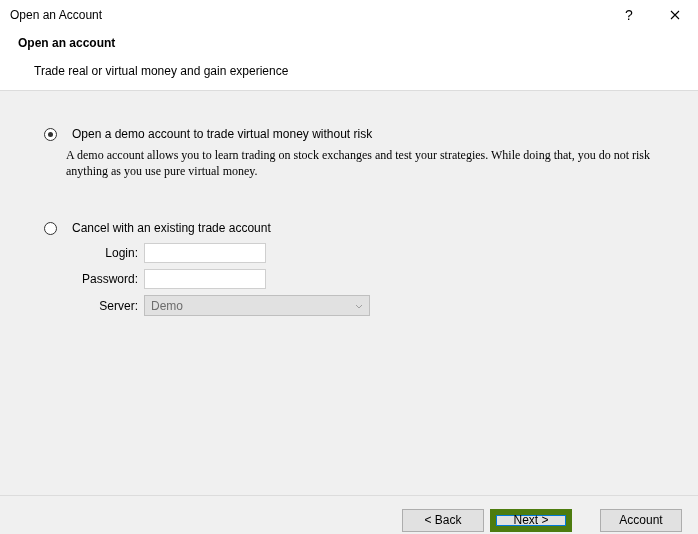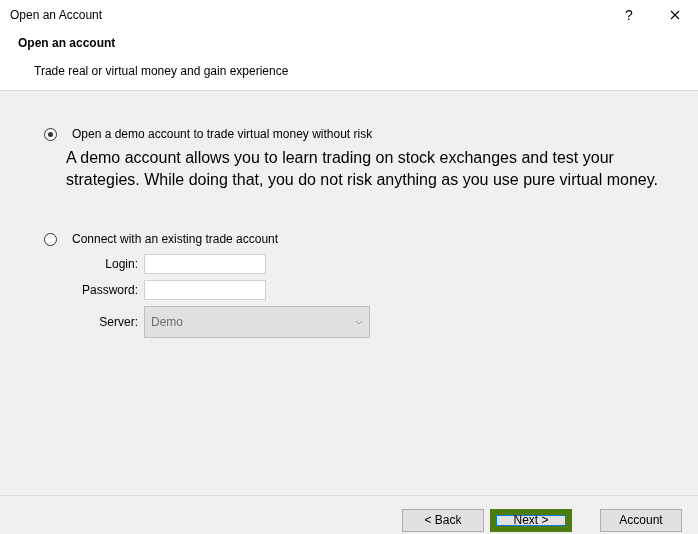--- a/index.html
+++ b/index.html
@@ -54,23 +54,24 @@
     border-radius: 50%;
     background: #fff;
     display: inline-flex;
     align-items: center;
     justify-content: center;
     flex-shrink: 0;
   }
   .radio .dot { width:5px; height:5px; border-radius:50%; background:#333; }
   .option-title { font-size: 12px; }
   .option-desc {
-    font-size: 16px;
+    font-size: 12px;
     margin: 6px 0 0 22px;
     line-height: 1.35;
+    font-family: Liberation Serif, serif;
   }
   .form-rows { margin: 8px 0 0 22px; }
   .form-row {
     display: flex;
     align-items: center;
     margin-bottom: 6px;
   }
   .form-label {
     width: 78px;
     text-align: right;
@@ -81,21 +82,21 @@
     width: 122px;
     height: 20px;
     border: 1px solid #cfcfcf;
     background: #fff;
     padding: 0 4px;
     font-family: inherit;
     font-size: 12px;
   }
   .select-box {
     width: 226px;
-    height: 32px;
+    height: 21px;
     border: 1px solid #bfbfbf;
     background: #e1e1e1;
     display: flex;
     align-items: center;
     padding: 0 6px 0 6px;
     color: #6d6d6d;
     font-size: 12px;
     position: relative;
   }
   .select-box .chev {
@@ -161,21 +162,21 @@
         </span>
       <span class="option-title">Open a demo account to trade virtual money without risk</span>
     </div>
     <div class="option-desc">A demo account allows you to learn trading on stock exchanges and test your strategies. While doing that, you do not risk anything as you use pure virtual money.</div>
   </div>
 
 
   <div class="option-block" style="margin-bottom:0;">
     <div class="option-head">
       <span class="radio"></span>
-      <span class="option-title">Connect with an existing trade account</span>
+      <span class="option-title">Cancel with an existing trade account</span>
     </div>
     <div class="form-rows">
       <div class="form-row">
         <span class="form-label">Login:</span>
         <input class="text-input" type="text" value="" style="">
       </div>
       <div class="form-row">
         <span class="form-label">Password:</span>
         <input class="text-input" type="password" value="" style="">
       </div>

